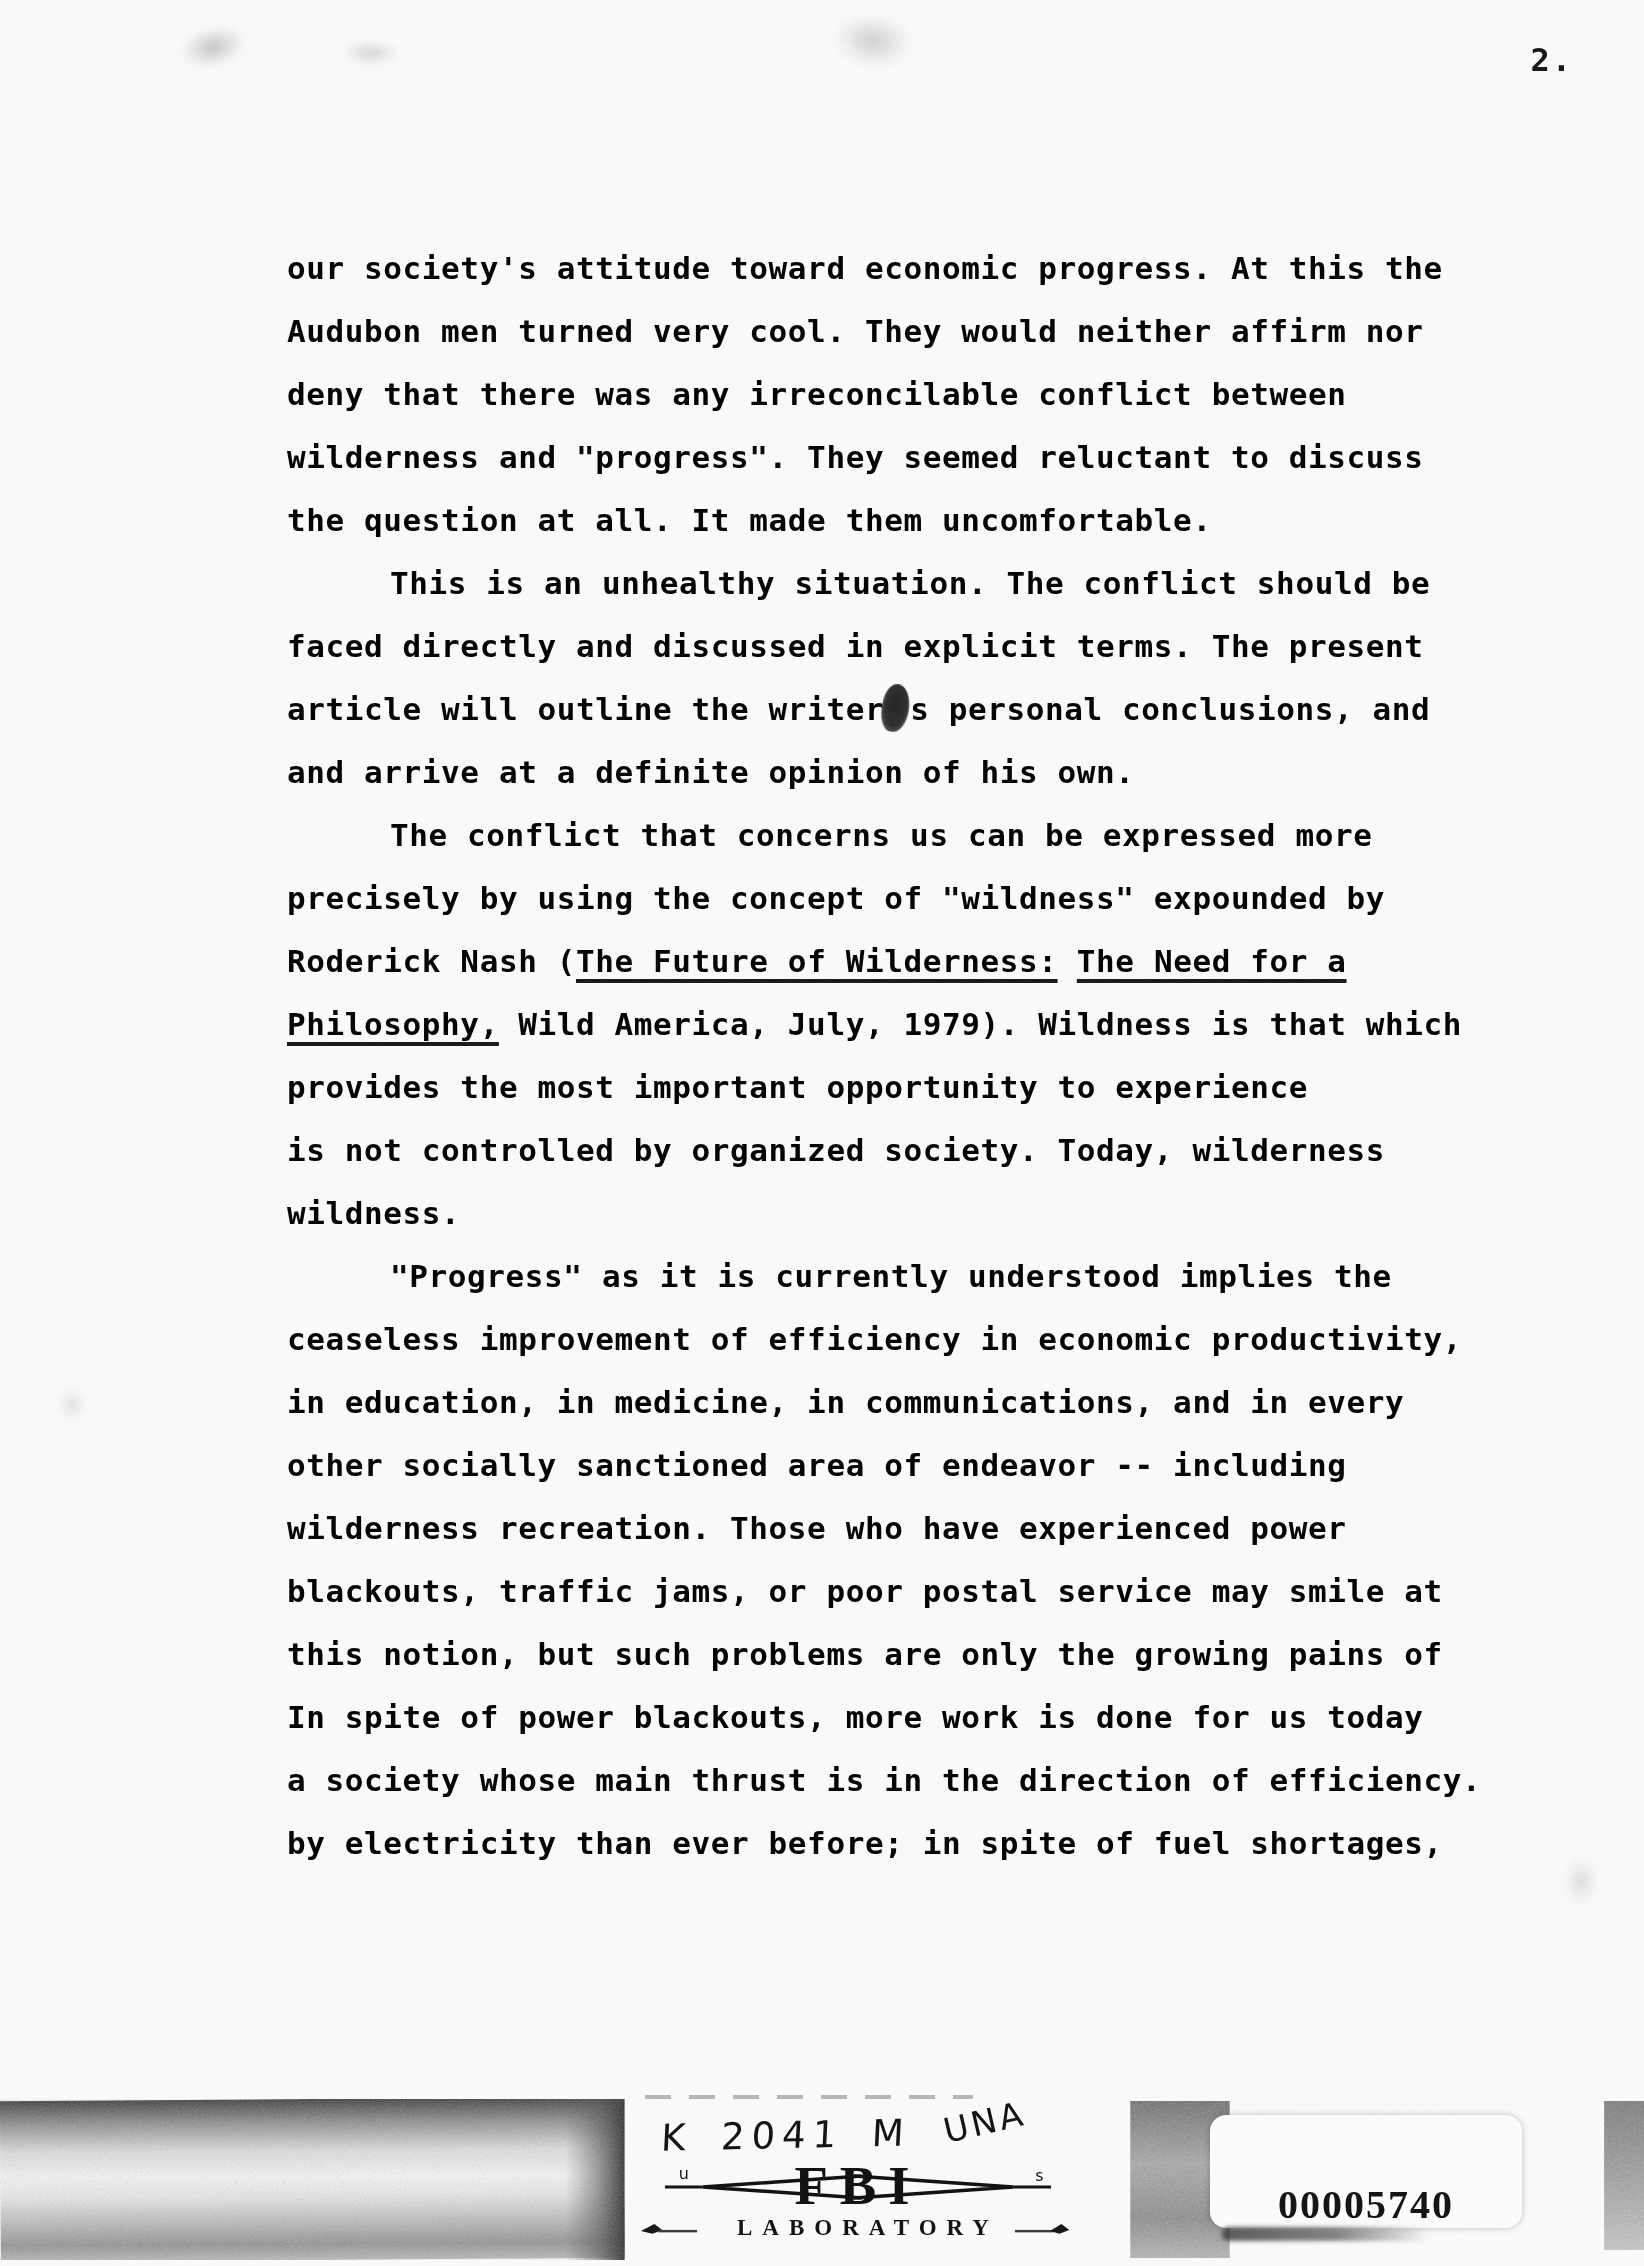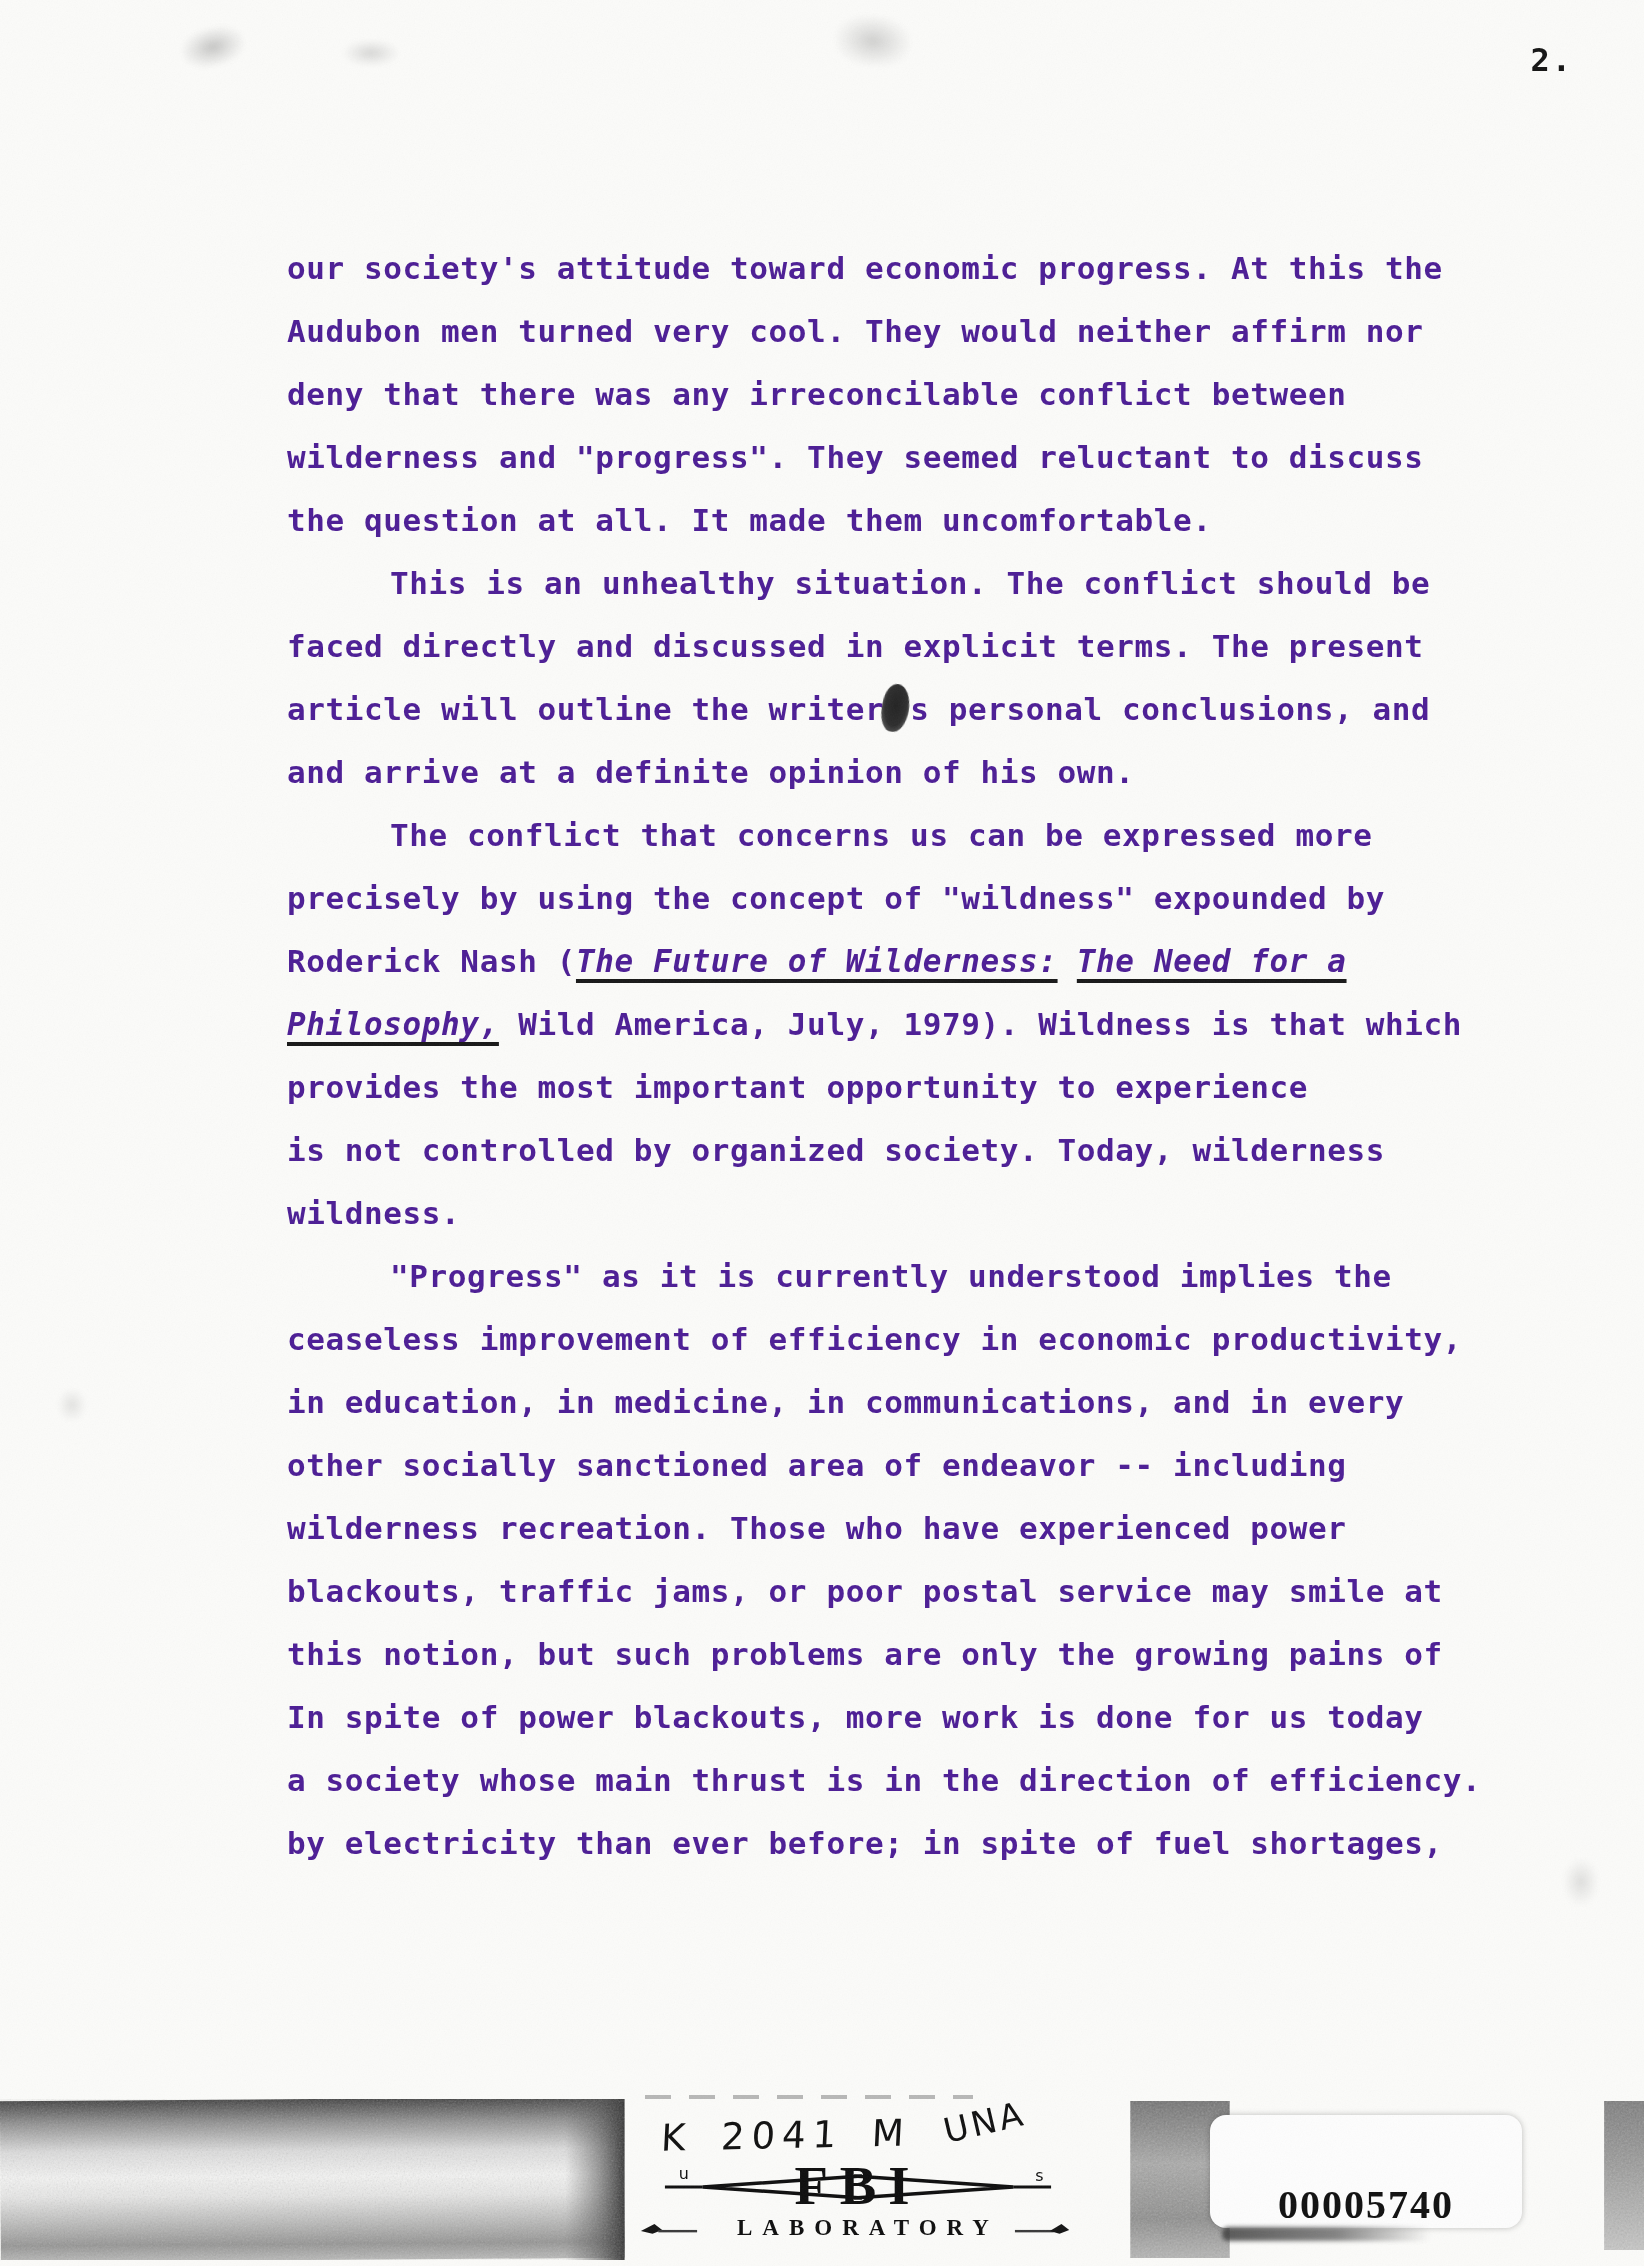--- a/index.html
+++ b/index.html
@@ -12,31 +12,30 @@
   
   .page-number{
     position:absolute;top:44px;right:72px;
     font:700 32px/1 "DejaVu Sans Mono", monospace;color:#141414;
     letter-spacing:2px;
   }
   
   .text-block{
     position:absolute;left:287px;top:237px;width:1234px;
     font:700 31px/63px "DejaVu Sans Mono", monospace;
-    letter-spacing:0.6px;color:#4c1d95;
+    letter-spacing:0.6px;color:#000000;
     text-rendering:optimizeLegibility;
   }
   .tline{white-space:pre;height:63px;}
   .tline.ind{padding-left:103px;}
   .tline .u{
     text-decoration:underline;
     text-decoration-thickness:3.5px;
     text-underline-offset:7px;
     text-decoration-color:#181818;
-    font-style:italic;
   }
   .ink-blob{
     display:inline-block;width:27px;height:48px;
     background:radial-gradient(ellipse at 50% 45%, #222 0%, #2d2d2d 55%, #4a4a4a 72%, rgba(70,70,70,0) 88%);
     border-radius:48% 55% 52% 47%;
     vertical-align:-12px;margin:0 1px 0 -2px;
     transform:rotate(9deg);
     filter:blur(0.6px);
   }
   

